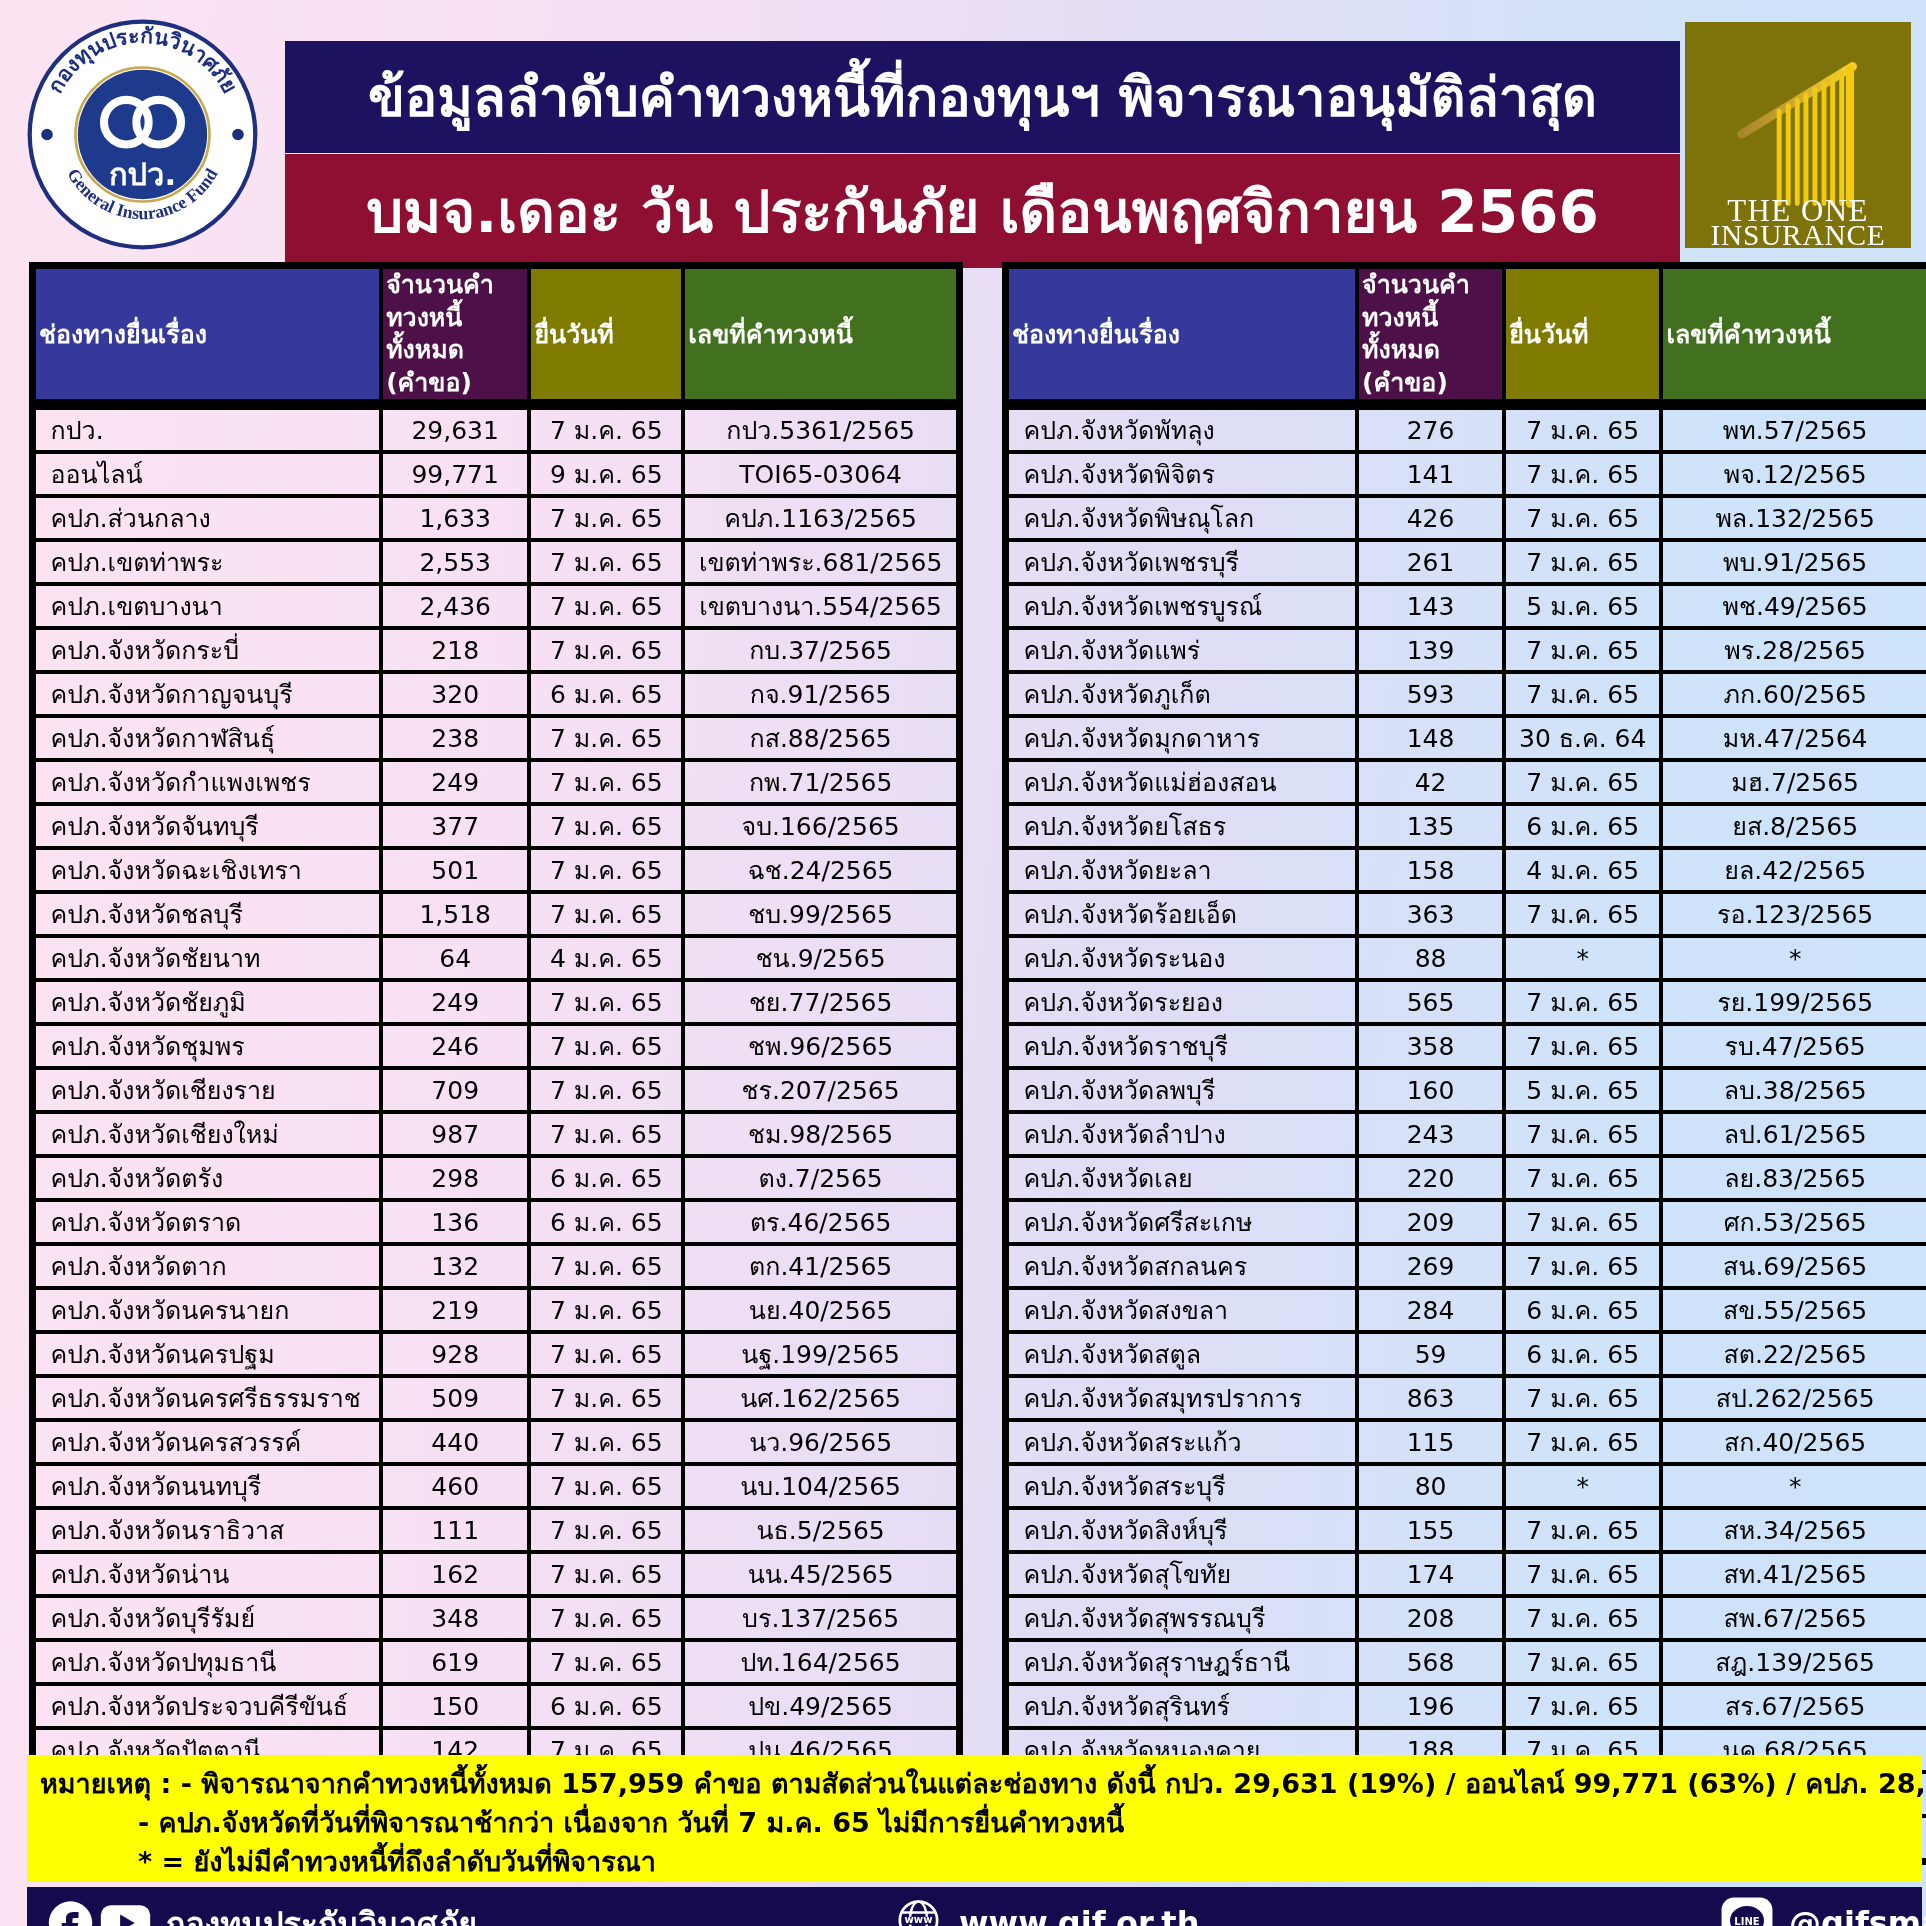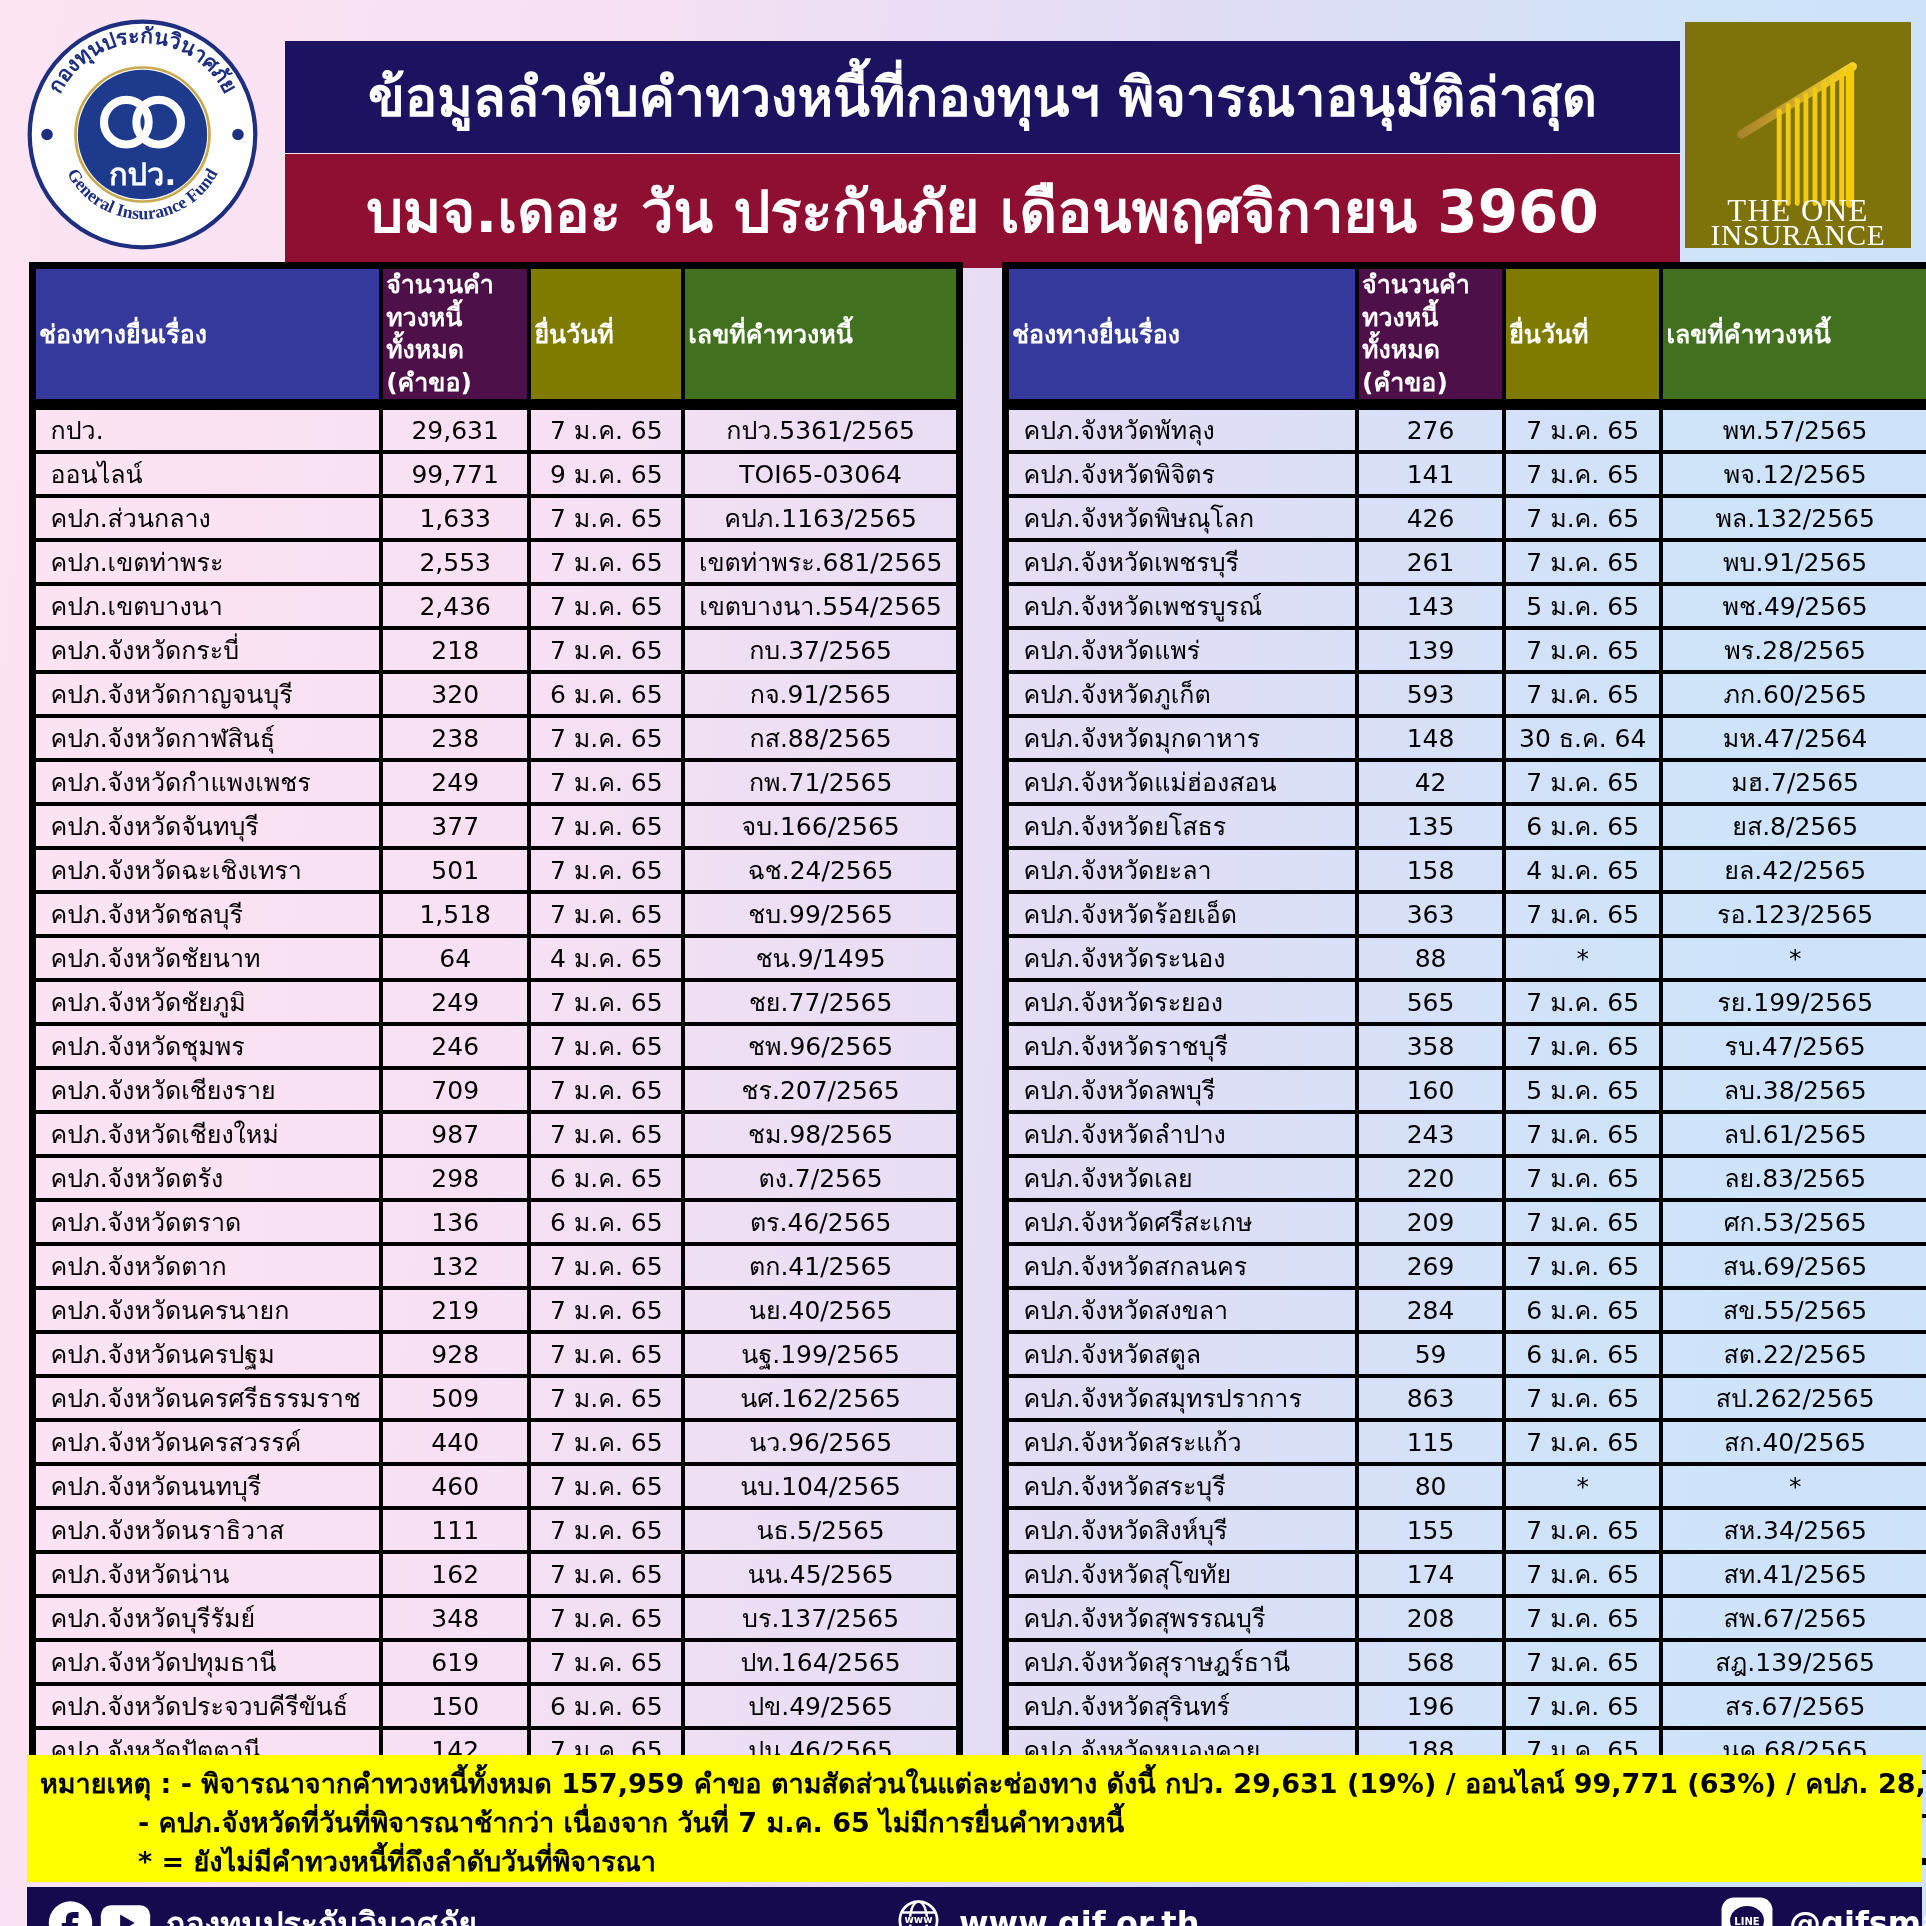--- a/index.html
+++ b/index.html
@@ -76,21 +76,21 @@
       <circle cx="258" cy="268" r="58" fill="none" stroke="#ffffff" stroke-width="21"></circle>
       <circle cx="342" cy="268" r="58" fill="none" stroke="#ffffff" stroke-width="21"></circle>
     </g>
     <text x="300" y="432" font-size="80" font-weight="bold" fill="#ffffff" text-anchor="middle">กปว.</text>
   </svg>
 
   <div class="band band-title">
     <span>ข้อมูลลำดับคำทวงหนี้ที่กองทุนฯ พิจารณาอนุมัติล่าสุด</span>
   </div>
   <div class="band band-sub">
-    <span>บมจ.เดอะ วัน ประกันภัย เดือนพฤศจิกายน 3960</span>
+    <span>บมจ.เดอะ วัน ประกันภัย เดือนพฤศจิกายน 2566</span>
   </div>
 
   <svg class="brand" viewBox="0 0 600 600" xmlns="http://www.w3.org/2000/svg">
     <defs>
       <linearGradient id="goldgrad" x1="0" y1="0" x2="1" y2="0">
         <stop offset="0" stop-color="#a8842c"></stop>
           <stop offset="1" stop-color="#f7d22e"></stop>
       </linearGradient>
     </defs>
     <rect x="0" y="0" width="600" height="600" fill="#7d730a"></rect>
@@ -198,21 +198,21 @@
         <tr>
           <td class="c1">คปภ.จังหวัดชลบุรี</td>
           <td class="c2">1,518</td>
           <td class="c3">7 ม.ค. 65</td>
           <td class="c4">ชบ.99/2565</td>
         </tr>
         <tr>
           <td class="c1">คปภ.จังหวัดชัยนาท</td>
           <td class="c2">64</td>
           <td class="c3">4 ม.ค. 65</td>
-          <td class="c4">ชน.9/1495</td>
+          <td class="c4">ชน.9/2565</td>
         </tr>
         <tr>
           <td class="c1">คปภ.จังหวัดชัยภูมิ</td>
           <td class="c2">249</td>
           <td class="c3">7 ม.ค. 65</td>
           <td class="c4">ชย.77/2565</td>
         </tr>
         <tr>
           <td class="c1">คปภ.จังหวัดชุมพร</td>
           <td class="c2">246</td>

